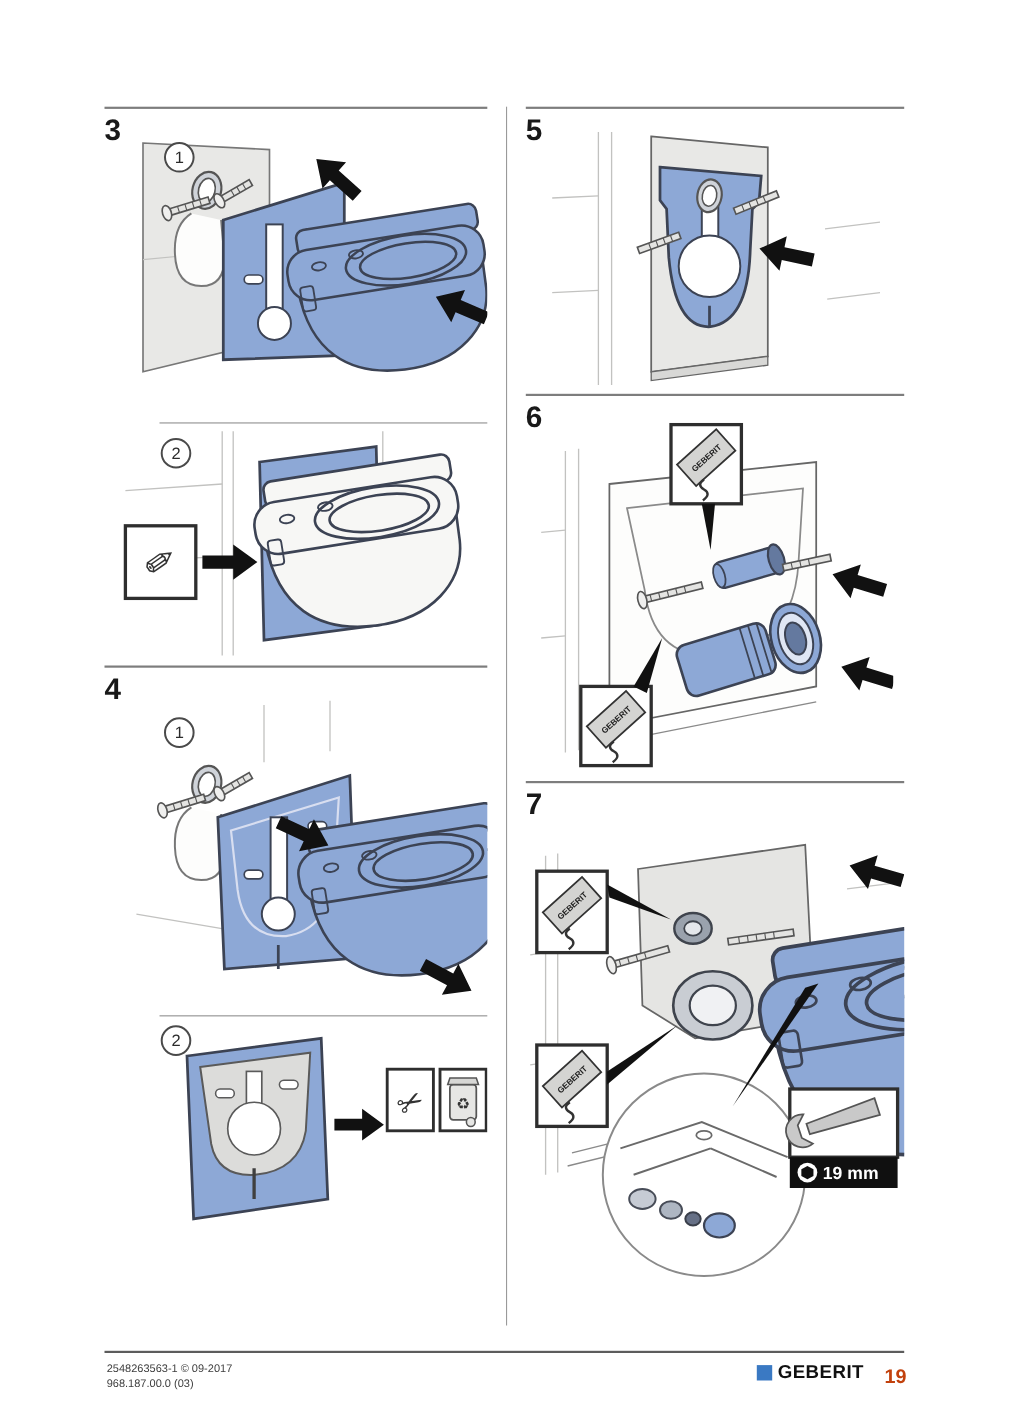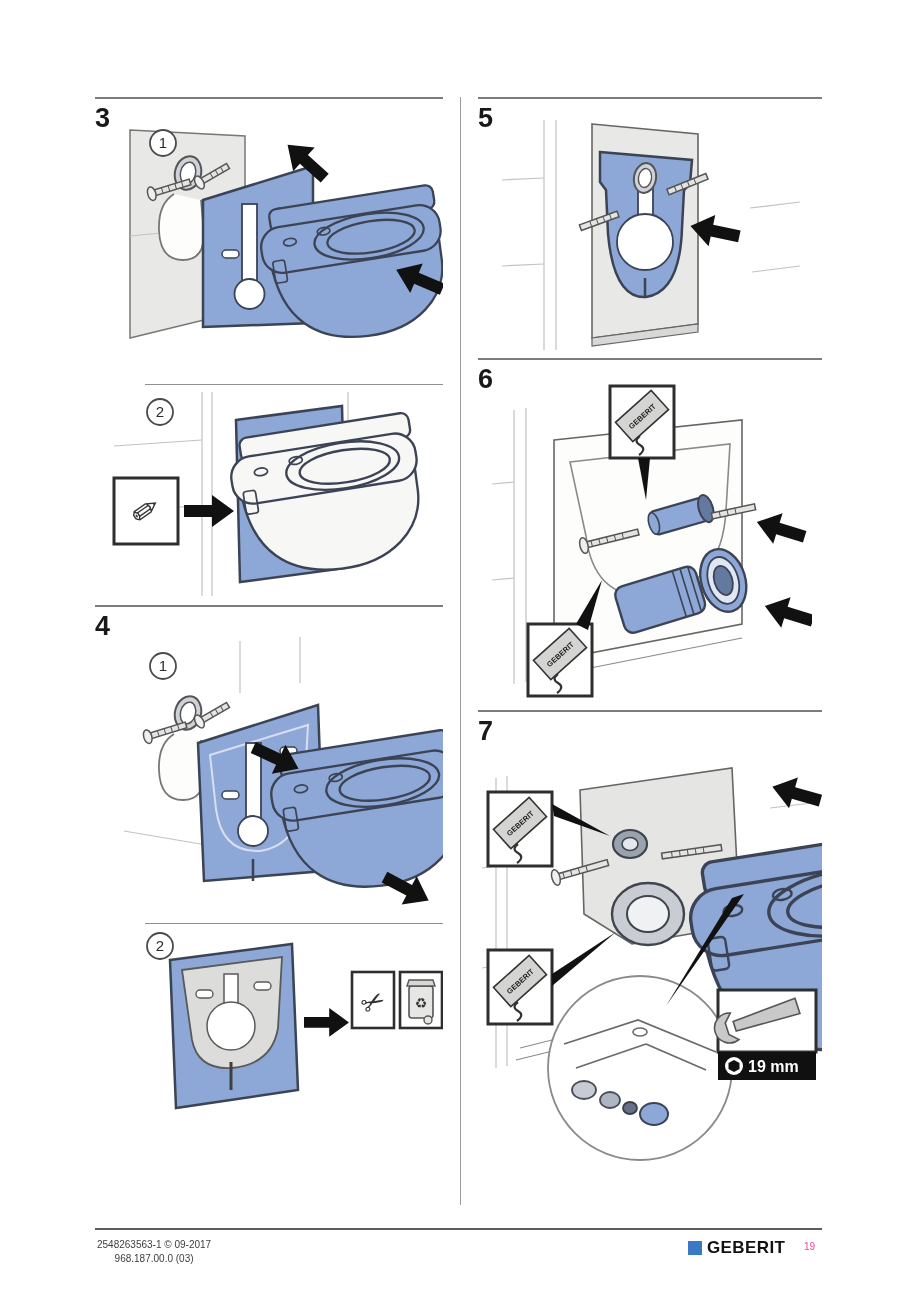--- a/index.html
+++ b/index.html
@@ -3,25 +3,25 @@
 <meta charset="utf-8">
 <style>
   html,body{margin:0;padding:0;background:#ffffff;}
   .page{position:relative;width:920px;height:1290px;background:#fff;overflow:hidden;
         font-family:"Liberation Sans",sans-serif;color:#1c1c1c;}
   .hr{position:absolute;height:2px;background:#7d7d7d;}
   .subhr{position:absolute;height:1px;background:#8f8f8f;}
   .vdiv{position:absolute;width:1px;background:#9a9a9a;}
   .stepnum{position:absolute;font-size:27px;font-weight:bold;color:#191919;line-height:1;}
   .fig{position:absolute;}
-  .footer-left{position:absolute;font-size:10px;color:#3d3d3d;line-height:1.4;text-align:center;}
+  .footer-left{position:absolute;font-size:10px;color:#3d3d3d;line-height:1.4;}
   .footer-brand{position:absolute;display:flex;align-items:center;gap:5px;}
   .brand-square{width:14px;height:14px;background:#3a79c3;}
   .brand-word{font-size:17px;font-weight:bold;letter-spacing:0.4px;color:#111;}
-  .pagenum{position:absolute;font-size:10px;font-weight:normal;color:#ec4899;}
+  .pagenum{position:absolute;font-size:18px;font-weight:bold;color:#c2410c;}
   svg text{font-family:"Liberation Sans",sans-serif;}
 </style>
 </head>
 <body>
 
 <div class="page">
 
   <svg width="0" height="0" style="position:absolute">
     <defs>
       <polygon id="arr" points="0,10 28,10 28,0 50,16 28,32 28,22 0,22"></polygon>

